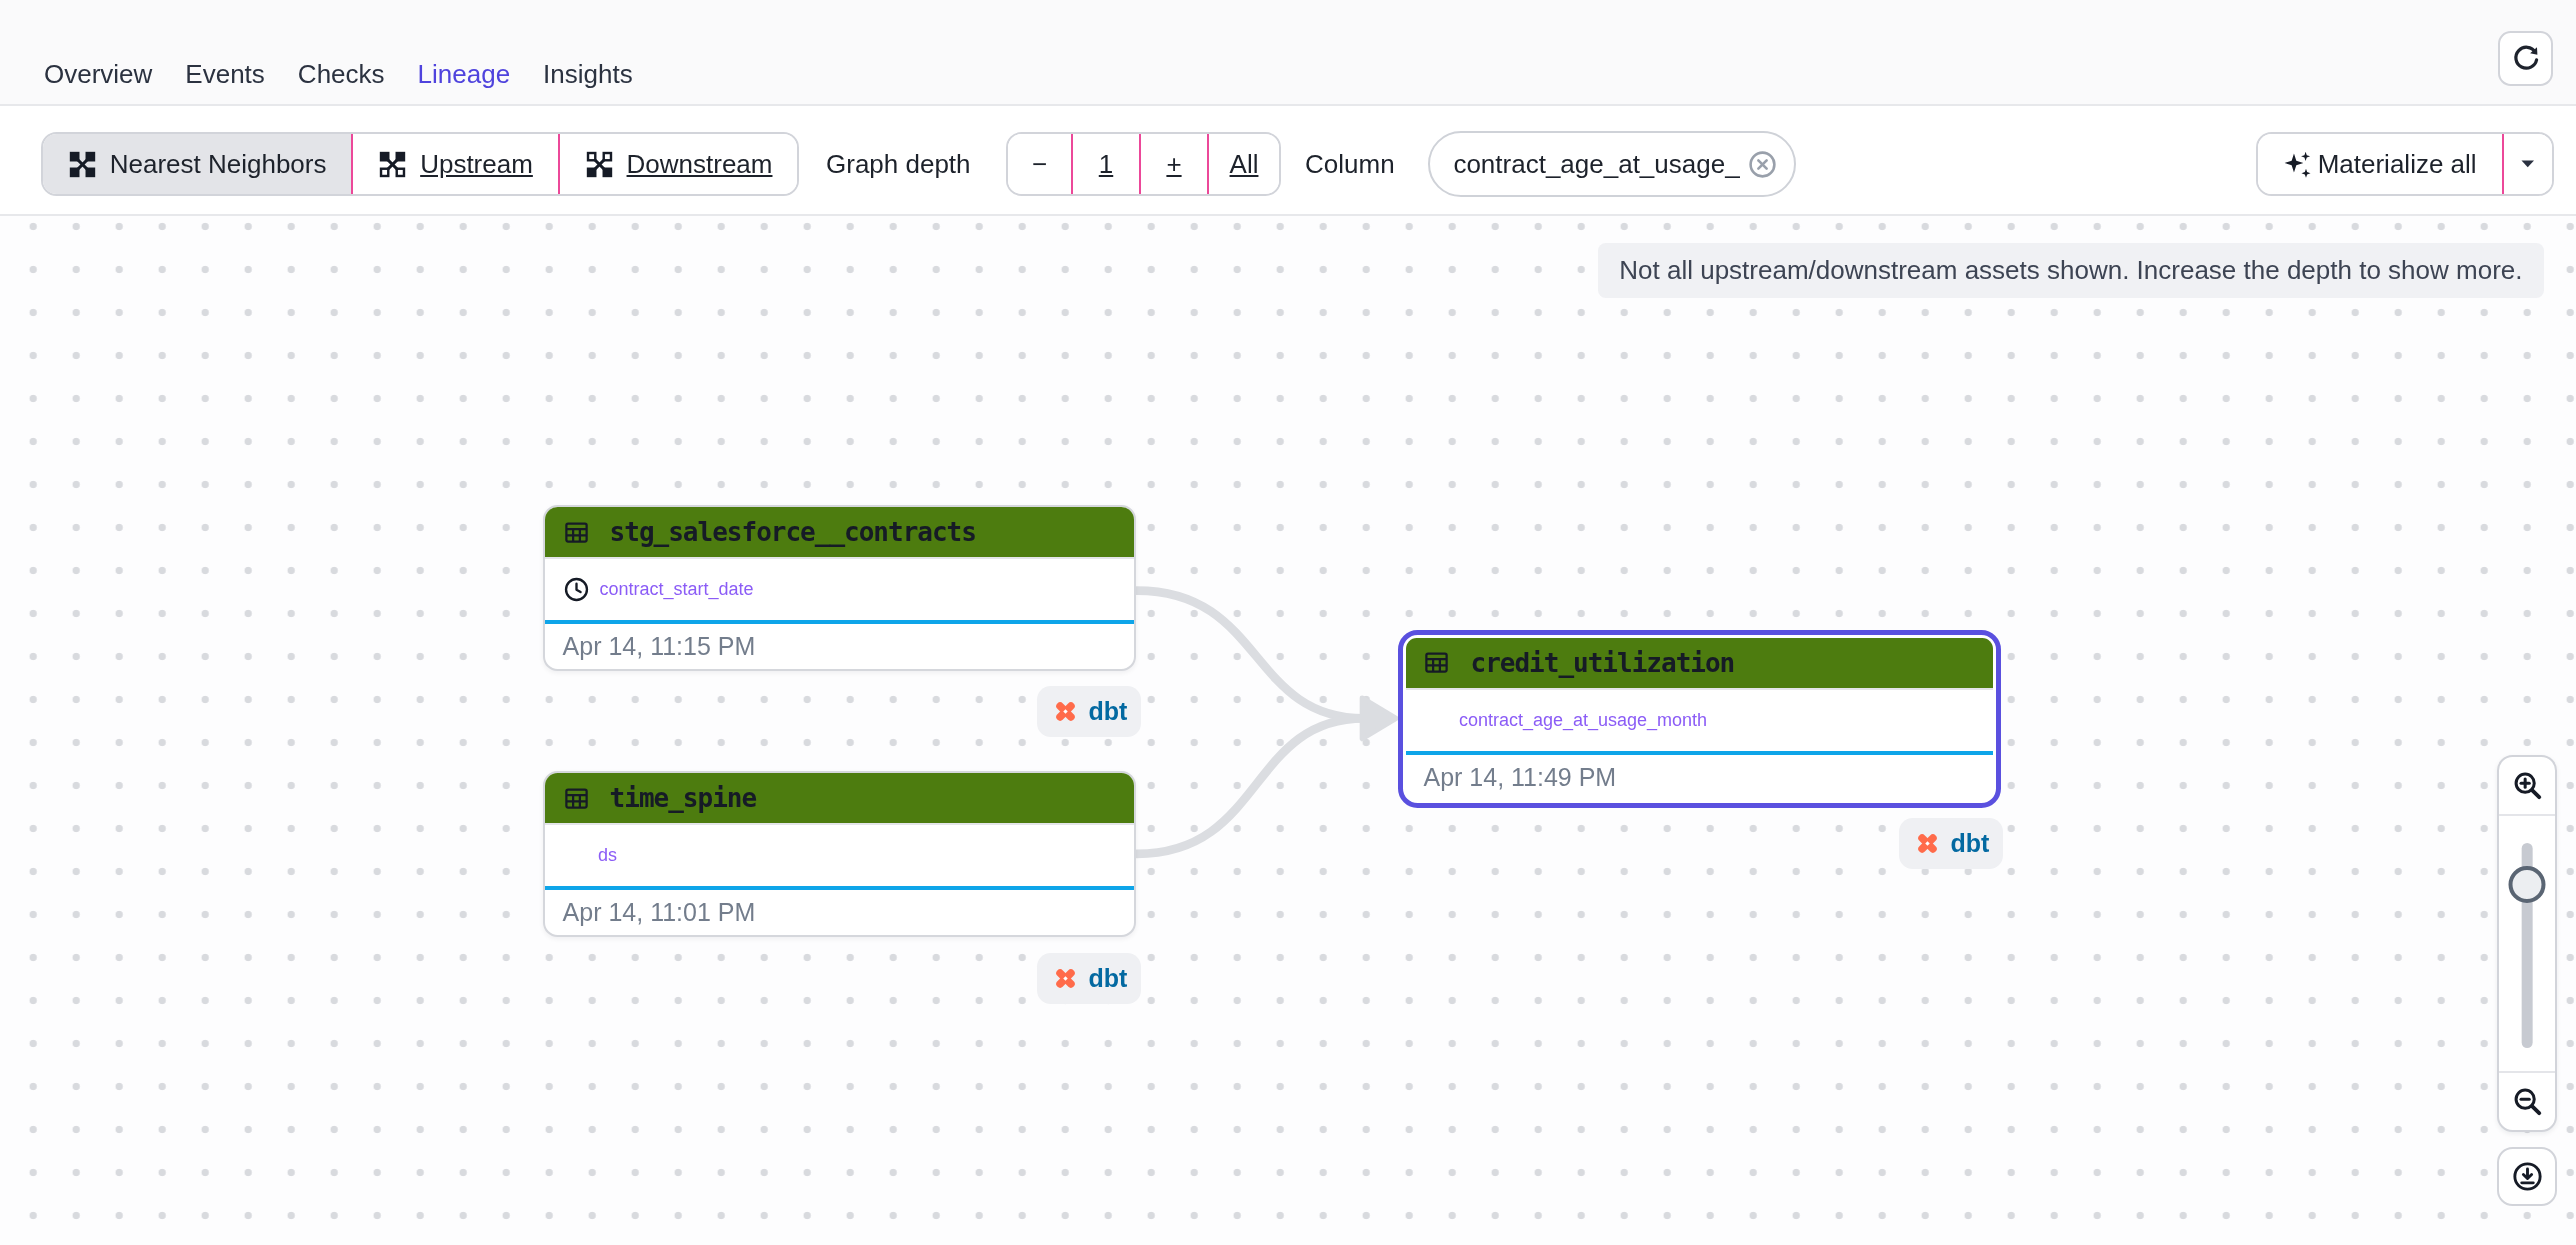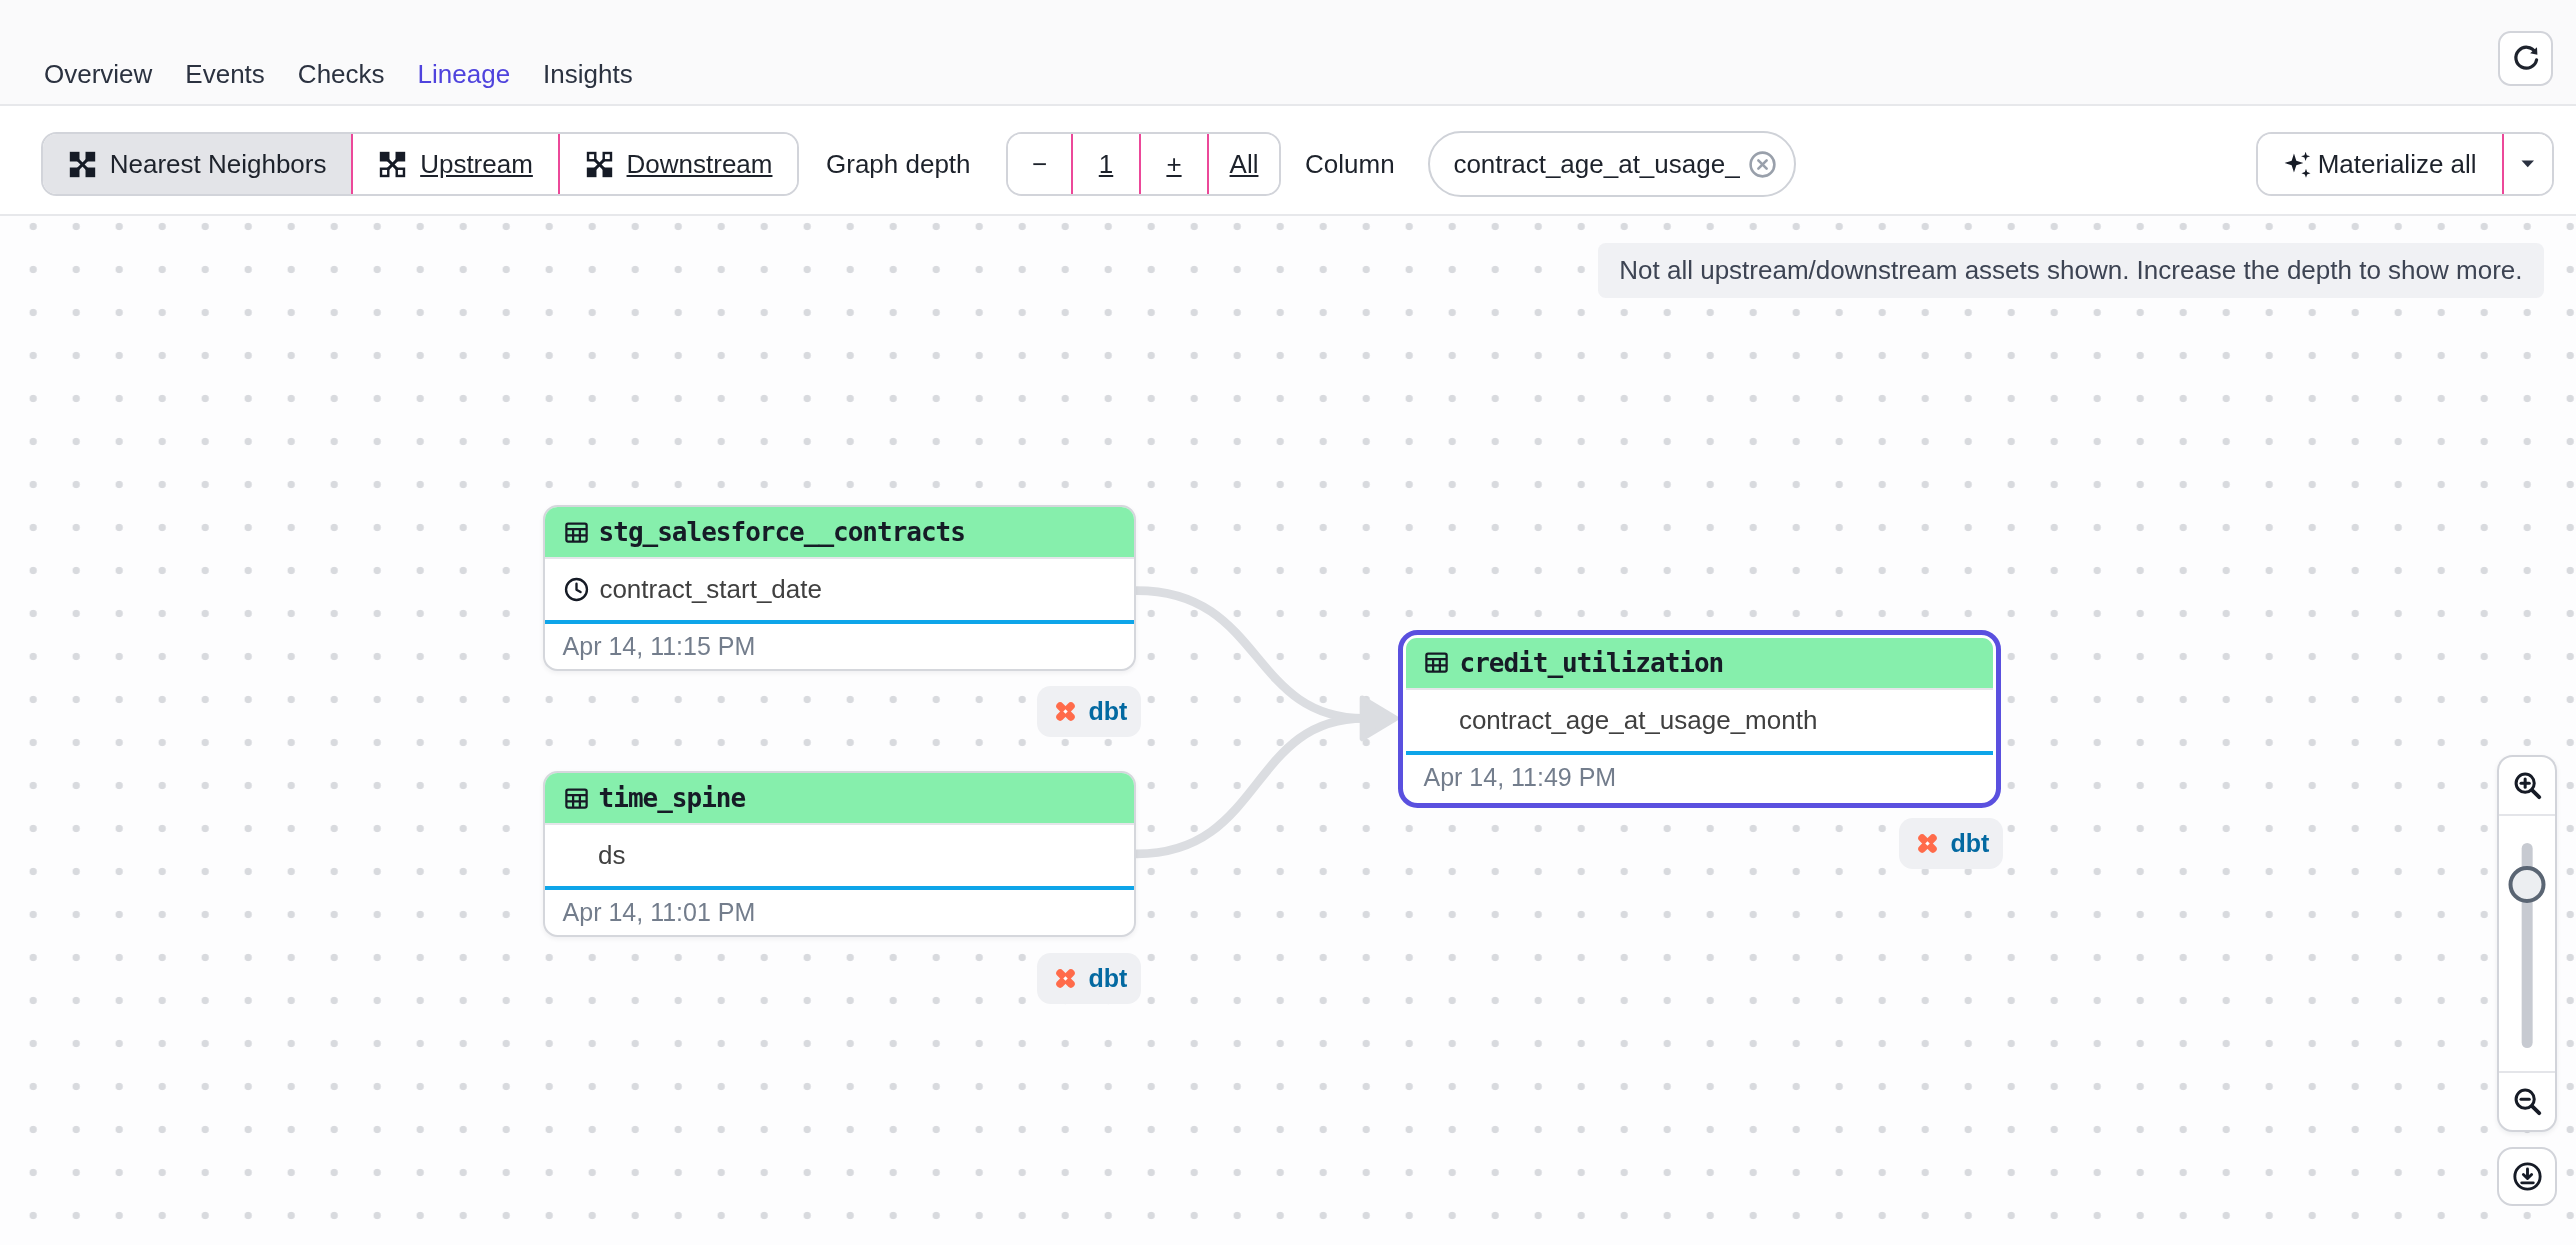--- a/index.html
+++ b/index.html
@@ -58,27 +58,27 @@
             padding:0 21.5px; background:#F0F1F4; border-radius:7.8px; font-size:26px;
             color:#3D4453; white-space:nowrap; }
 
   .node { position:absolute; width:593px; background:#fff; border:2px solid #D5D7DC;
           border-radius:14.6px; box-shadow:0 2px 4.9px rgba(16,24,40,.06); overflow:hidden; cursor:pointer; }
   .node-stg  { left:543px; top:286px; }
   .node-time { left:543px; top:552px; }
   .node-sel-ring { position:absolute; left:1398px; top:411px; width:603px;
           border:5.9px solid #5A50DF; border-radius:19.5px; padding:2.9px; background:#fff; cursor:pointer; }
   .node-sel-ring .node-inner { border-radius:10.7px; overflow:hidden; background:#fff; }
-  .node-header { display:flex; align-items:center; gap:9px; height:52px; padding:0 17.6px;
-          background:#86efac; border-bottom:2px solid #E4E5E9; }
+  .node-header { display:flex; align-items:center; gap:20px; height:52px; padding:0 17.6px;
+          background:#4d7c0f; border-bottom:2px solid #E4E5E9; }
   .node-title { font-family:"DejaVu Sans Mono", monospace; font-size:26px; font-weight:700;
           color:#161B26; letter-spacing:-1px; white-space:nowrap; }
   .node-body { display:flex; align-items:center; gap:9.8px; height:61px; padding:0 17.6px; }
   .node-body.indent { padding-left:53px; }
-  .col-link { font-size:26px; color:#404040; cursor:pointer; white-space:nowrap; }
+  .col-link { font-size:18px; color:#8b5cf6; cursor:pointer; white-space:nowrap; }
   .node-footer { display:flex; align-items:center; height:49px; padding:0 17.6px;
           border-top:4px solid #0ea5e9; font-size:25px; color:#737D8C; }
 
   .dbt-badge { position:absolute; height:51px; display:flex; align-items:center; gap:8.8px;
           padding:0 13.7px; background:#EFF0F3; border-radius:13.7px; }
   .dbt-badge .dbt-text { font-size:25px; font-weight:700; color:#0369a1; }
   .badge-1 { left:1037px; top:467px; }
   .badge-2 { left:1037px; top:734px; }
   .badge-3 { left:1899px; top:599px; }
 

